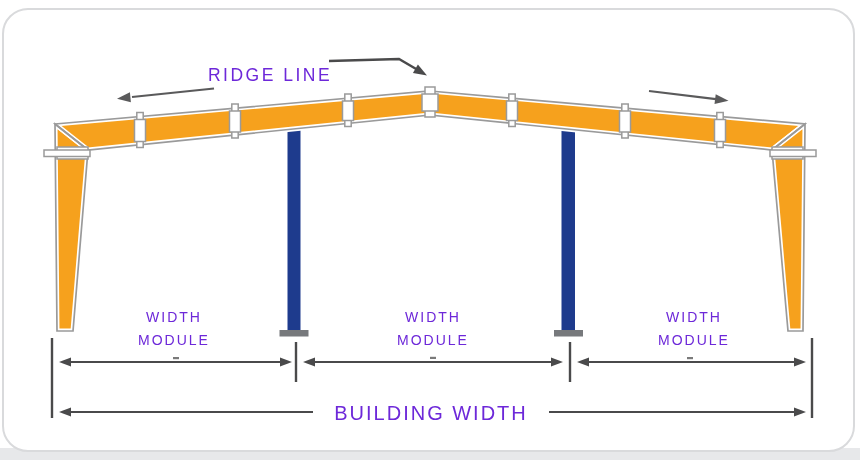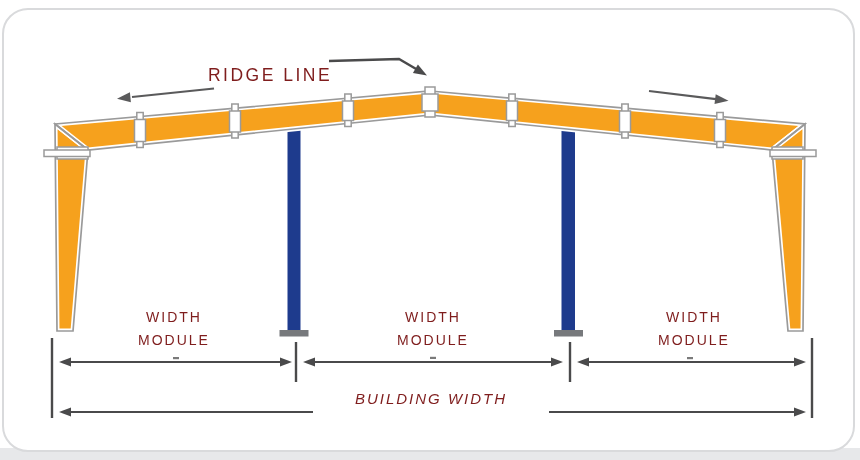--- a/index.html
+++ b/index.html
@@ -14,31 +14,31 @@
   }
   .card{
     position:absolute;left:2px;top:8px;width:853px;height:444px;
     background:#ffffff;border:2px solid #d9dadc;border-radius:26px;
     box-sizing:border-box;z-index:1;
   }
   .diagram-svg{
     position:absolute;left:0;top:0;width:860px;height:460px;z-index:2;
   }
   .lbl{
-    position:absolute;z-index:3;color:#7f1d1d;
+    position:absolute;z-index:3;color:#6d28d9;
     font-weight:500;text-align:center;
     letter-spacing:2px;
   }
   .lbl .line{display:block;}
   .lbl-ridge{left:185px;top:64px;width:170px;font-size:17.5px;line-height:22px;letter-spacing:2.5px;}
   .lbl-module{font-size:14px;line-height:22.5px;}
   .lbl-m1{left:109px;top:306px;width:130px;}
   .lbl-m2{left:368px;top:306px;width:130px;}
   .lbl-m3{left:629px;top:306px;width:130px;}
-  .lbl-bw{left:331px;top:389px;width:200px;font-size:15px;line-height:20px;font-style:italic;}
+  .lbl-bw{left:331px;top:403px;width:200px;font-size:20px;line-height:20px;}
 </style>
 </head>
 <body>
 
 <div class="bottom-strip"></div>
 <div class="card"></div>
 
 <svg class="diagram-svg" viewBox="0 0 860 460">
 
   <g>

